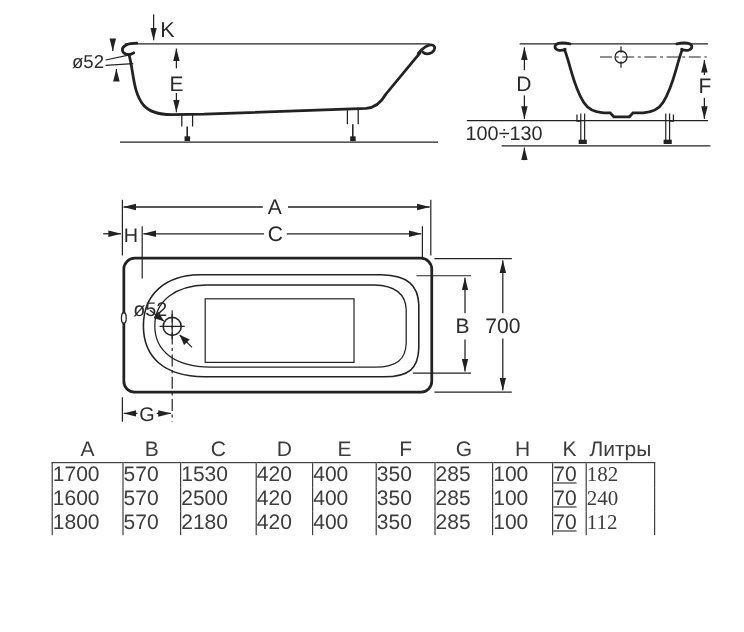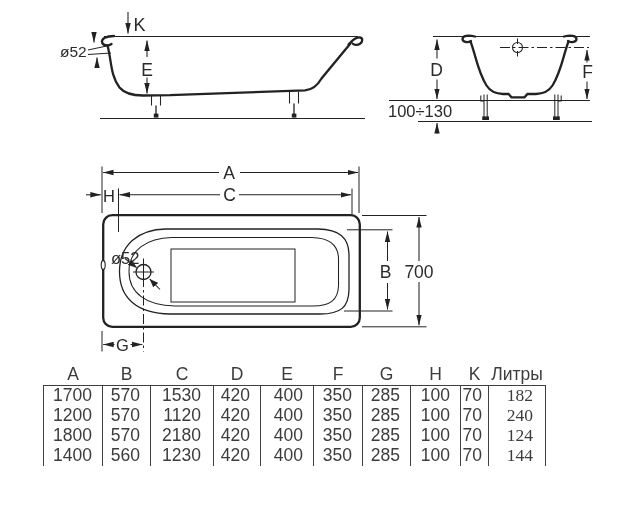--- a/index.html
+++ b/index.html
@@ -25,24 +25,24 @@
   .f18{font-size:18px;}
   .f17{font-size:17.5px;}
   .f16{font-size:16.5px;}
   .f15{font-size:15.5px;}
 
   table.spec{position:absolute;left:43px;top:364px;border-collapse:collapse;
              table-layout:fixed;width:502px;color:var(--ttext);
              font-size:17.5px;line-height:1;}
   table.spec th{font-weight:400;text-align:center;height:19px;padding:0 0 2px 0;
                 vertical-align:bottom;}
-  table.spec td{border-left:1.45px solid var(--tline);text-align:right;
+  table.spec td{border-left:1.45px solid var(--tline);text-align:left;
                 height:19.9px;padding:0 10px 0 0;vertical-align:middle;}
   table.spec td:last-child{border-right:1.45px solid var(--tline);font-family:Liberation Serif, serif;}
-  table.spec td:nth-child(9){padding-right:6px;}
+  table.spec td:nth-child(9){padding-right:6px;text-decoration:underline;}
   table.spec td:nth-child(3),table.spec td:nth-child(10){padding-right:12px;margin-left:24px;}
   table.spec tbody tr:first-child td{border-top:1.45px solid var(--tline);}
 </style>
 </head>
 <body>
 
 <svg width="620" height="362" viewBox="0 0 620 362">
   <defs>
     <marker id="ah" markerUnits="userSpaceOnUse" markerWidth="11" markerHeight="7" viewBox="0 0 11 7" refX="10.5" refY="3.5" orient="auto">
       <path class="mfill" d="M10.8,3.5 L0,0.8 L0,6.2 Z"></path>
@@ -192,49 +192,37 @@
         <td>1530</td>
         <td>420</td>
         <td>400</td>
         <td>350</td>
         <td>285</td>
         <td>100</td>
         <td>70</td>
         <td>182</td>
       </tr>
       <tr>
-        <td>1200</td>
+        <td>1600</td>
         <td>570</td>
-        <td>1120</td>
+        <td>2500</td>
         <td>420</td>
         <td>400</td>
         <td>350</td>
         <td>285</td>
         <td>100</td>
         <td>70</td>
         <td>240</td>
       </tr>
       <tr>
         <td>1800</td>
         <td>570</td>
         <td>2180</td>
         <td>420</td>
         <td>400</td>
         <td>350</td>
         <td>285</td>
         <td>100</td>
         <td>70</td>
-        <td>124</td>
-      </tr>
-      <tr>
-        <td>1400</td>
-        <td>560</td>
-        <td>1230</td>
-        <td>420</td>
-        <td>400</td>
-        <td>350</td>
-        <td>285</td>
-        <td>100</td>
-        <td>70</td>
-        <td>144</td>
+        <td>112</td>
       </tr>
     </tbody>
 </table>
 
 </body></html>

